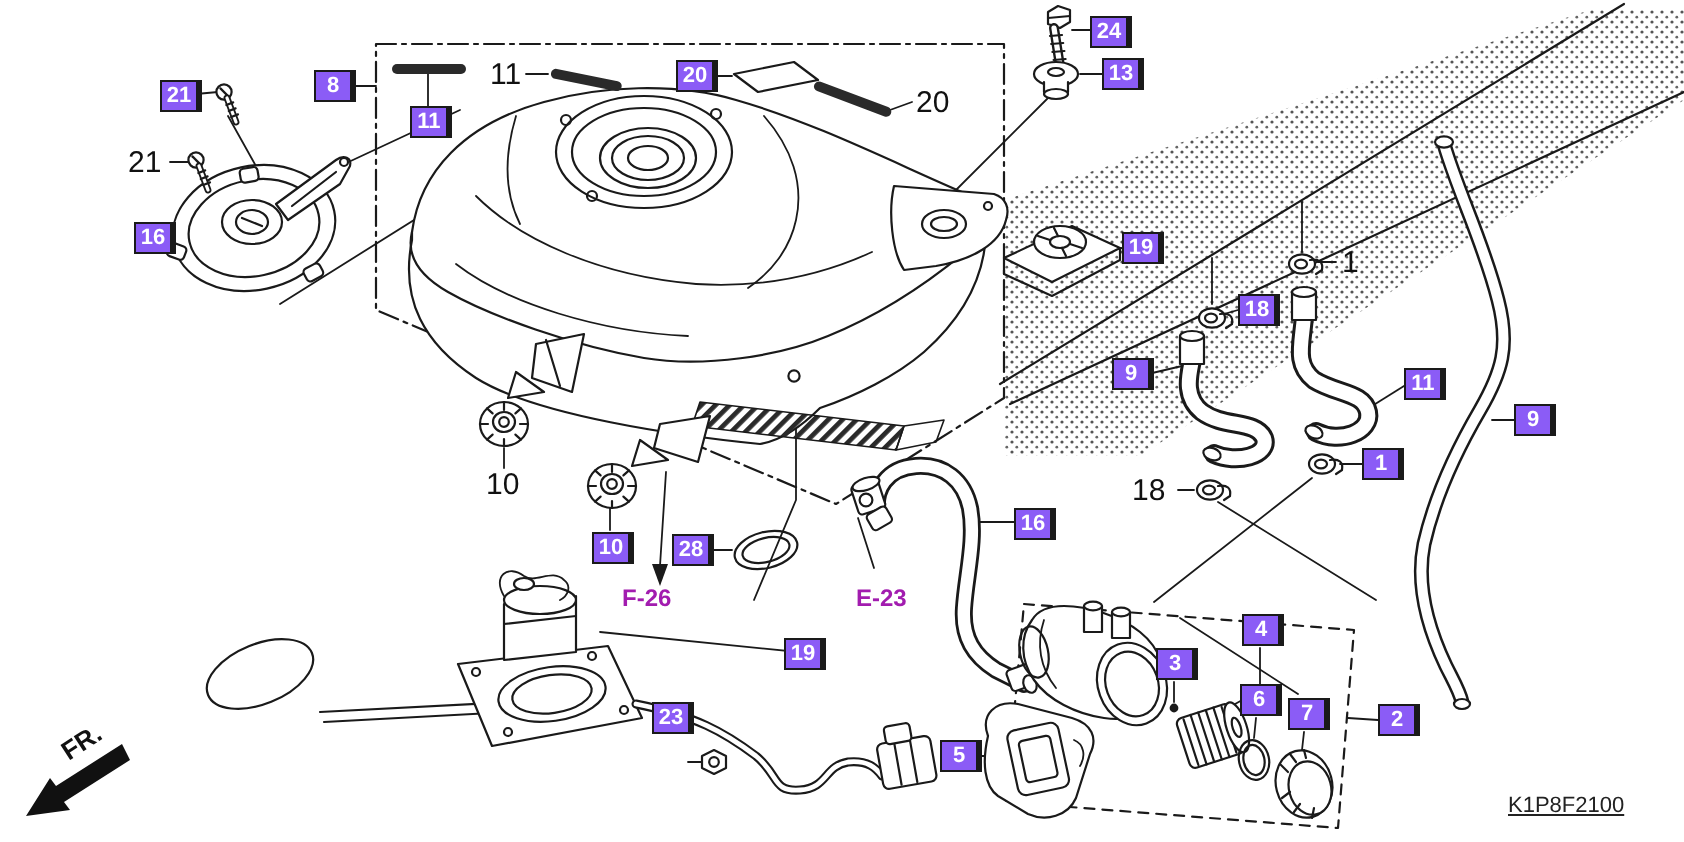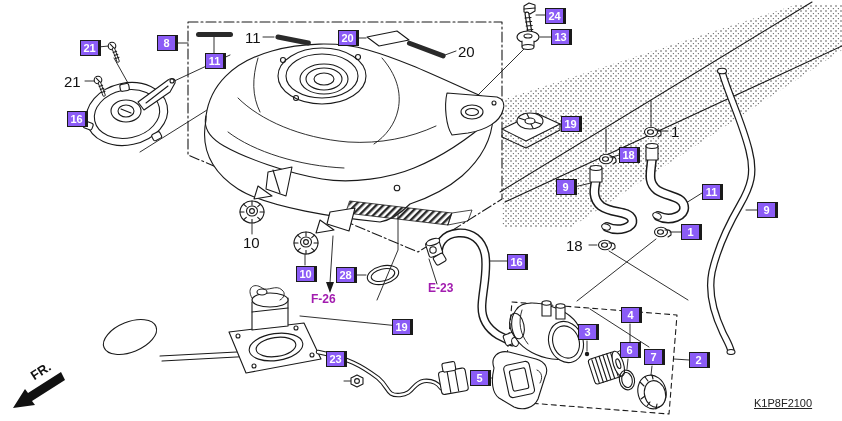--- a/index.html
+++ b/index.html
@@ -372,17 +372,17 @@
 <div class="lbl lbl-box" style="left:689px;top:352px">2</div>
 
 <div class="lbl lbl-plain" style="left:64px;top:73px">21</div>
 <div class="lbl lbl-plain" style="left:245px;top:29px">11</div>
 <div class="lbl lbl-plain" style="left:458px;top:43px">20</div>
 <div class="lbl lbl-plain" style="left:671px;top:123px">1</div>
 <div class="lbl lbl-plain" style="left:566px;top:237px">18</div>
 <div class="lbl lbl-plain" style="left:243px;top:234px">10</div>
 
 <div class="lbl lbl-bold" style="left:311px;top:292px">F-26</div>
-<div class="lbl lbl-bold" style="left:428px;top:281px">E-23</div>
+<div class="lbl lbl-bold" style="left:428px;top:292px">E-23</div>
 <div class="lbl lbl-fr" style="left:36px;top:368px">FR.</div>
 <div class="lbl lbl-code" style="left:754px;top:397px">K1P8F2100</div>
 
 </div>
 
 </body></html>

